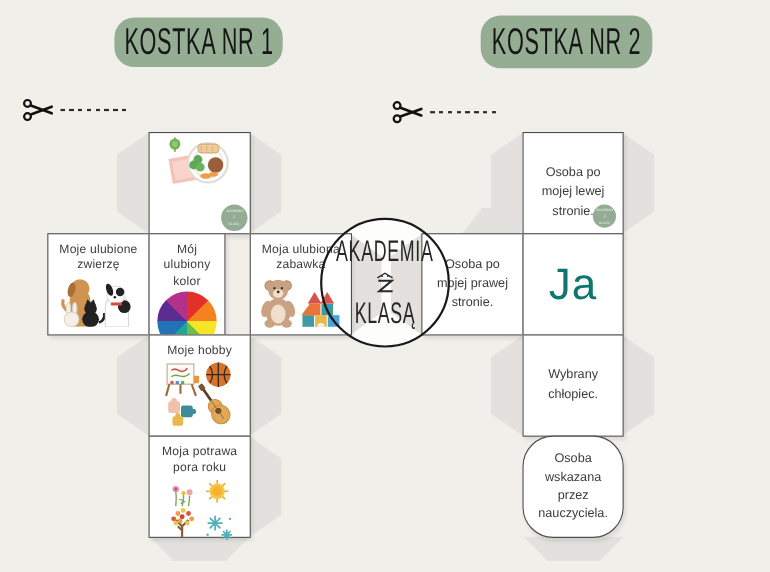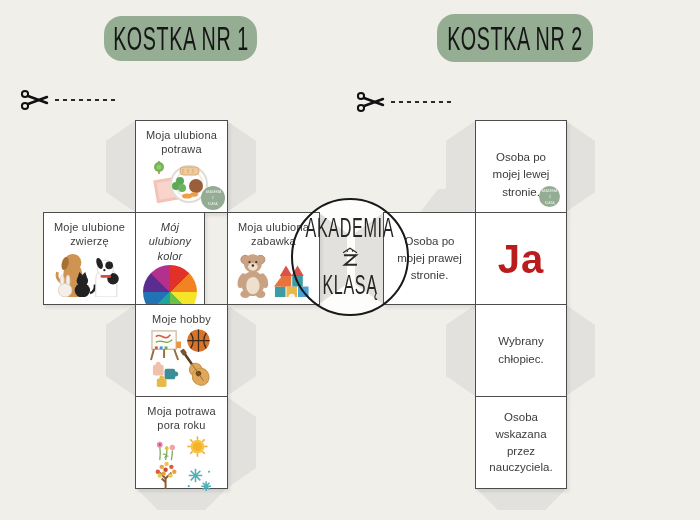--- a/index.html
+++ b/index.html
@@ -18,21 +18,21 @@
   .flap{position:absolute;background:#e2e1dd;box-shadow:1px 2px 2px rgba(60,60,55,.08);}
   .flapL{clip-path:polygon(100% 0,100% 100%,0 78%,0 22%);}
   .flapR{clip-path:polygon(0 0,100% 22%,100% 78%,0 100%);}
   .flapB{clip-path:polygon(0 0,100% 0,76% 100%,24% 100%);}
   .flapD{clip-path:polygon(40% 0,100% 0,100% 100%,8% 100%);}
   .flabel{margin-top:7px;text-align:center;font-size:11px;line-height:1.3;color:#3c3c3c;padding:0 5px;letter-spacing:.2px;}
   .art{display:block;margin:2px auto 0 auto;}
   .rface{display:flex;align-items:center;justify-content:center;height:100%;
          text-align:center;font-size:11.5px;line-height:1.5;color:#3b3b3b;padding:2px 9px;box-sizing:border-box;}
   .rtop{align-items:flex-start;padding-top:28px;}
-  .ja{font-size:40px;font-weight:700;letter-spacing:1px;color:#b91c1c;line-height:1;}
+  .ja{font-size:40px;font-weight:400;letter-spacing:1px;color:#0f766e;line-height:1;}
   
   .minilogo{position:absolute;border-radius:50%;background:#8ba68b;opacity:.92;
             display:flex;flex-direction:column;align-items:center;justify-content:center;
             color:rgba(255,255,255,.85);text-align:center;overflow:hidden;}
   .minilogo span{display:block;font-size:6px;line-height:1;transform:scale(.5);white-space:nowrap;}
   
   .logo-fill{position:absolute;left:291px;top:198px;width:118px;height:118px;border-radius:50%;background:#fdfdfb;}
   .logo-ring{position:absolute;left:291px;top:198px;width:118px;height:118px;border-radius:50%;
              border:2.6px solid #191919;box-sizing:border-box;z-index:6;}
   .logo-text{position:absolute;left:291px;top:198px;width:118px;height:118px;z-index:7;
@@ -83,21 +83,20 @@
 
   <div class="flap flapL z2" style="left:446px;top:121px;width:29px;height:91px;"></div>
   <div class="flap flapR z2" style="left:566px;top:121px;width:29px;height:91px;"></div>
   <div class="flap flapL z2" style="left:355px;top:213px;width:28px;height:91px;"></div>
   <div class="flap flapD z2" style="left:415px;top:189px;width:58px;height:24px;"></div>
   <div class="flap flapL z2" style="left:446px;top:305px;width:29px;height:91px;"></div>
   <div class="flap flapR z2" style="left:566px;top:305px;width:29px;height:91px;"></div>
   <div class="flap flapB z2" style="left:476px;top:488px;width:91px;height:22px;"></div>
 
   <div class="face z3" style="left:135px;top:120px;width:93px;height:93px;">
-    <div class="flabel">Moja ulubiona potrawa</div>
     <svg class="art" width="66" height="44" viewBox="0 0 66 44">
       <g transform="rotate(-10 20 31)">
         <rect x="6" y="19" width="30" height="23" fill="#f4c3b8"></rect>
         <rect x="9" y="22" width="24" height="17" fill="#f8d4ca"></rect>
       </g>
       <circle cx="40" cy="25" r="18" fill="#fefefe" stroke="#e0ddd8" stroke-width="2"></circle>
       <circle cx="40" cy="25" r="13.5" fill="none" stroke="#eceae6" stroke-width="1.5"></circle>
       <rect x="31" y="8" width="19" height="8" rx="3.5" fill="#edcb9e" stroke="#d9ab72" stroke-width="1"></rect>
       <path d="M34 10 v4 M39 10 v4 M44 10 v4" stroke="#d9ab72" stroke-width="1"></path>
       <circle cx="47" cy="27" r="7" fill="#9a5f38"></circle>
@@ -135,21 +134,21 @@
       <path d="M46 48 V30 Q46 20 56 19 Q68 18 68 30 V48 Z" fill="#ffffff" stroke="#d8d8d8" stroke-width="1"></path>
       <circle cx="64" cy="29" r="6" fill="#222"></circle>
       <circle cx="56" cy="18" r="8.5" fill="#fff" stroke="#dddddd" stroke-width="1"></circle>
       <circle cx="60" cy="15" r="4" fill="#222"></circle>
       <ellipse cx="50" cy="13" rx="3" ry="6" fill="#222" transform="rotate(-20 50 13)"></ellipse>
       <rect x="51" y="25" width="11" height="3" rx="1.5" fill="#d84a3f"></rect>
       <circle cx="55" cy="20" r="1.2" fill="#222"></circle>
     </svg>
   </div>
 
-  <div class="face z3" style="left:135px;top:212px;width:70px;height:93px;font-style:italic;">
+  <div class="face z3" style="left:135px;top:212px;width:70px;height:93px;">
     <div class="flabel">Mój ulubiony kolor</div>
     <div style="width: 54px; height: 54px; border-radius: 50%; margin: 2px auto 0px; background: conic-gradient(rgb(226, 49, 40) 0deg, rgb(226, 49, 40) 45deg, rgb(245, 130, 32) 45deg, rgb(245, 130, 32) 90deg, rgb(246, 229, 39) 90deg, rgb(246, 229, 39) 135deg, rgb(108, 191, 71) 135deg, rgb(108, 191, 71) 180deg, rgb(30, 166, 154) 180deg, rgb(30, 166, 154) 225deg, rgb(33, 115, 180) 225deg, rgb(33, 115, 180) 270deg, rgb(91, 45, 144) 270deg, rgb(91, 45, 144) 315deg, rgb(180, 48, 141) 315deg, rgb(180, 48, 141) 360deg);"></div>
   </div>
 
   <div class="face z3" style="left:227px;top:212px;width:93px;height:93px;">
     <div class="flabel">Moja ulubiona zabawka</div>
     <svg class="art" width="82" height="48" viewBox="0 0 82 50">
       <circle cx="11" cy="9" r="4.5" fill="#c9a283" stroke="#b08d6b" stroke-width="1"></circle>
       <circle cx="27" cy="9" r="4.5" fill="#c9a283" stroke="#b08d6b" stroke-width="1"></circle>
       <ellipse cx="7.5" cy="31" rx="4" ry="8" fill="#c9a283" transform="rotate(18 7.5 31)"></ellipse>
@@ -256,21 +255,21 @@
 
   <div class="face z3" style="left:475px;top:212px;width:92px;height:93px;">
     <div class="rface ja">Ja</div>
   </div>
 
 
   <div class="face z3" style="left:475px;top:304px;width:92px;height:93px;">
     <div class="rface">Wybrany chłopiec.</div>
   </div>
 
-  <div class="face z3" style="left:475px;top:396px;width:92px;height:93px;">
+  <div class="face z3" style="left:475px;top:396px;width:92px;height:93px;border-radius:28px;">
     <div class="rface" style="line-height:1.45;">Osoba wskazana przez nauczyciela.</div>
   </div>
 
   <div class="logo-ring"></div>
   <div class="logo-text">
     <span class="lg-line">AKADEMIA</span>
     <svg width="26" height="26" viewBox="0 0 30 30">
       <path d="M7 10 L15 5 L23 10" stroke="#2a2a2a" stroke-width="1.4" fill="none"></path>
       <circle cx="12" cy="8.2" r=".9" fill="#2a2a2a"></circle>
       <circle cx="18" cy="8.2" r=".9" fill="#2a2a2a"></circle>

